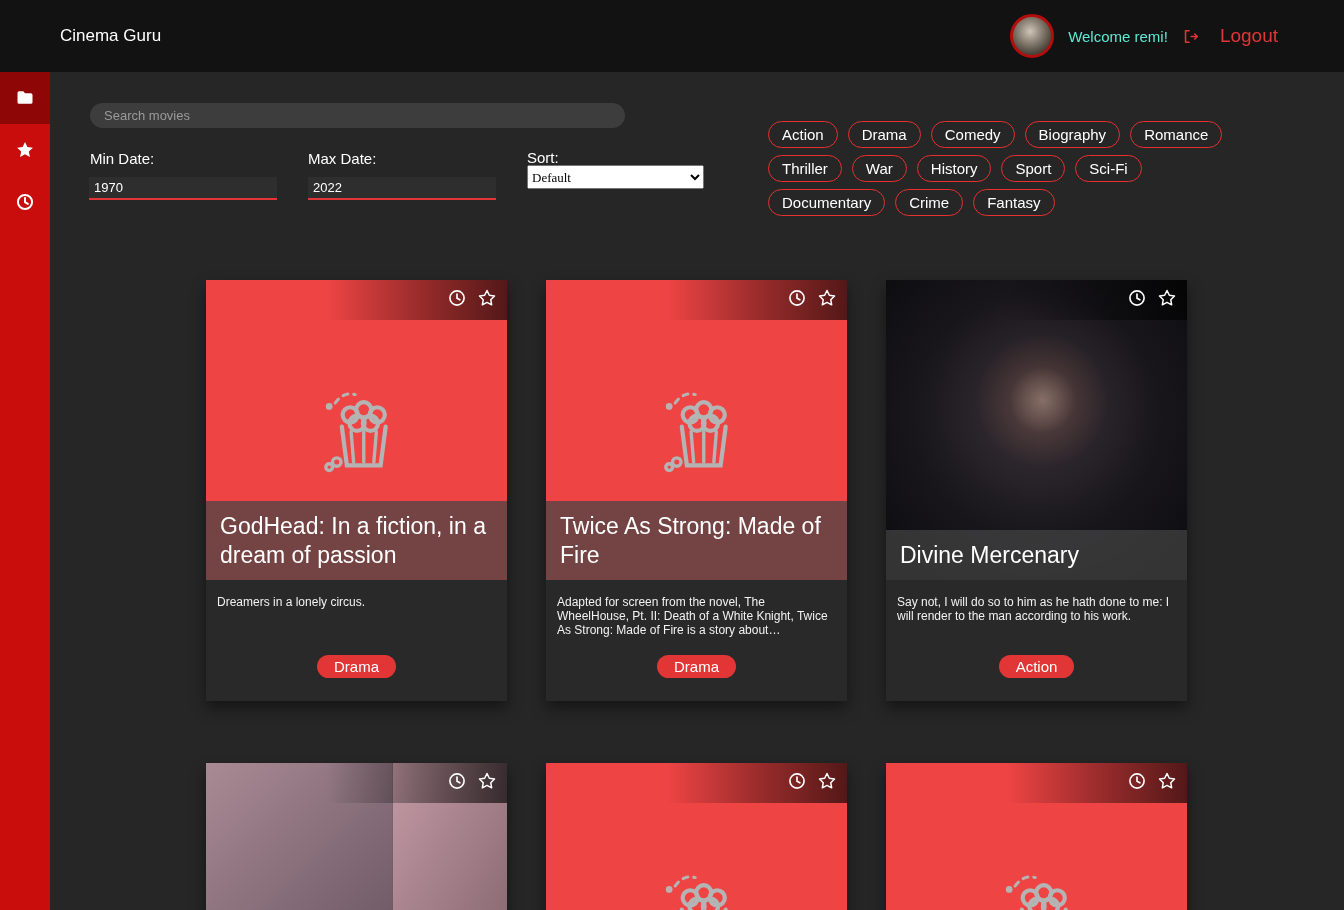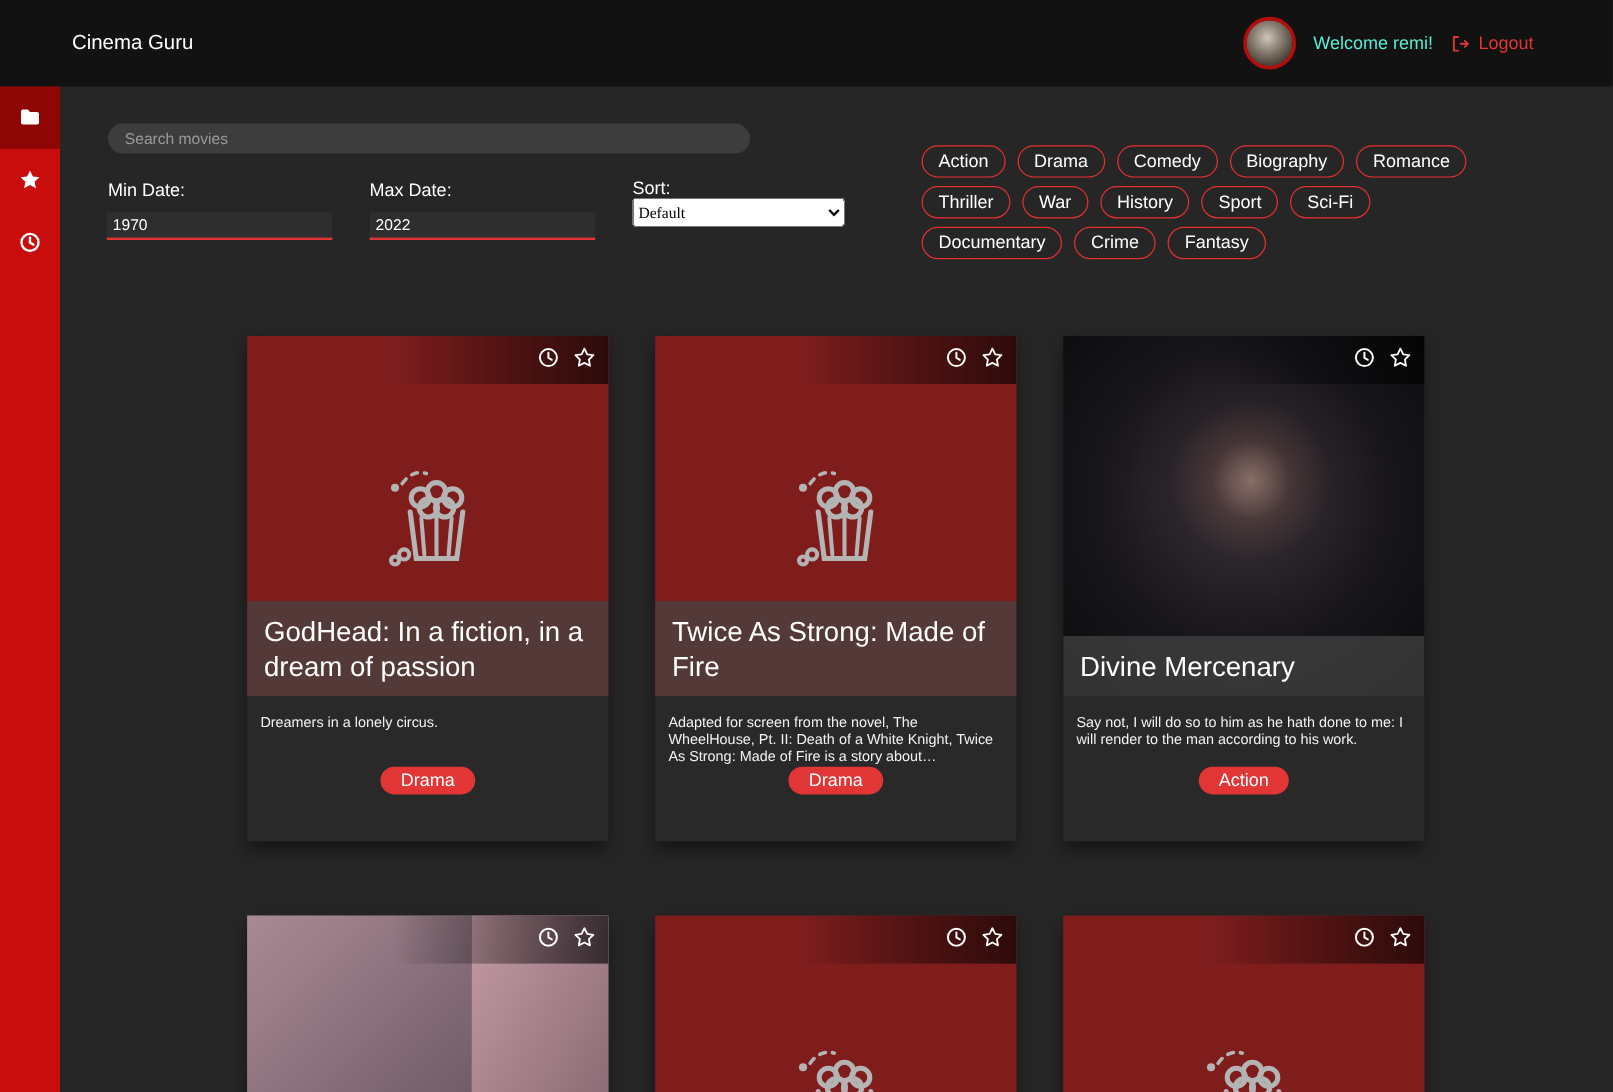--- a/index.html
+++ b/index.html
@@ -7,21 +7,21 @@
   body { font-family:"Liberation Sans", sans-serif; background:#262626; color:#fff; position:relative; }
 
   
   .header { position:absolute; top:0; left:0; width:1344px; height:72px; background:#121212;
             display:flex; align-items:center; justify-content:space-between; padding:0 66px 0 60px; z-index:5; }
   .brand { font-size:17px; color:#fff; cursor:pointer; }
   .header-right { display:flex; align-items:center; gap:14px; }
   .avatar { width:44px; height:44px; border-radius:50%; border:3px solid #b30d0d;
             background: radial-gradient(circle at 45% 38%, #cfc6b8 0%, #8d8376 35%, #4e463c 70%, #2b2620 100%); }
   .welcome { font-size:15px; color:#5eead4; }
-  .logout { display:flex; align-items:center; gap:7px; color:#e23636; font-size:15px; cursor:pointer; }
+  .logout { display:flex; align-items:center; gap:21px; color:#e23636; font-size:19px; cursor:pointer; }
   .logout svg { width:17px; height:17px; }
 
   
   .sidebar { position:absolute; top:72px; left:0; width:50px; height:838px; background:#c90d0d; z-index:4; }
   .side-item { width:50px; height:52px; display:flex; align-items:center; justify-content:center; cursor:pointer; }
   .side-item.active { background:#8f0606; }
   .side-item svg { width:20px; height:20px; }
 
   
   .main { position:absolute; top:72px; left:50px; right:0; bottom:0;border-radius:26px; }
@@ -47,40 +47,40 @@
   .genres { position:absolute; left:718px; top:49px; width:500px; display:flex; flex-wrap:wrap; gap:7px 10px; }
   .genre-pill { border:1.5px solid #e8302f; border-radius:15px; padding:4px 13px; font-size:15px; color:#fff;
                 background:transparent; cursor:pointer; white-space:nowrap; font-family:"Liberation Sans", sans-serif; }
 
   
   .grid { position:absolute; left:156px; top:208px; width:1021px; display:flex; flex-wrap:wrap; gap:62px 39px; }
   .card { width:301px; height:421px; background:#292929; display:flex; flex-direction:column;
           box-shadow:0 7px 14px rgba(0,0,0,0.45); cursor:pointer; }
   .card-img { position:relative; height:300px; flex:none; overflow:hidden;
               display:flex; align-items:center; justify-content:center; }
-  .img-placeholder { background:#7f1d1d; }
+  .img-placeholder { background:#ef4444; }
   .img-dark { background:
       radial-gradient(circle at 52% 40%, rgba(205,165,145,0.55) 0%, rgba(130,85,75,0.3) 14%, rgba(60,45,50,0.15) 28%, transparent 45%),
       radial-gradient(circle at 50% 45%, #363036 0%, #18161b 55%, #0a0a0c 100%);
   }
   .img-collage { background:
       linear-gradient(135deg,#a98a94 0%,#6e5a66 100%) 0% 0% / 62% 55% no-repeat,
       linear-gradient(120deg,#c39aa4 0%,#8a6a74 100%) 100% 0% / 38% 55% no-repeat,
       linear-gradient(160deg,#58483f 0%,#2e2824 100%) 0% 100% / 45% 45% no-repeat,
       linear-gradient(140deg,#7a605a 0%,#3f3734 100%) 100% 100% / 55% 45% no-repeat,
       #6b5b5b; }
   .popcorn { width:118px; height:118px; }
   .img-top { position:absolute; top:0; left:0; right:0; height:40px;
              background:linear-gradient(to left, rgba(0,0,0,0.65) 0%, rgba(0,0,0,0.35) 30%, transparent 60%);
              display:flex; justify-content:flex-end; align-items:flex-start; gap:10px; padding:8px 10px 0 0; }
   .img-top svg { width:20px; height:20px; cursor:pointer; }
   .title-overlay { position:absolute; left:0; right:0; bottom:0; background:rgba(68,68,68,0.72);
                    color:#fff; font-size:23px; line-height:1.23; padding:11px 14px; }
   .title-overlay:empty { display:none; }
-  .card-body { flex:1; display:flex; flex-direction:column; padding:15px 11px 39px; }
+  .card-body { flex:1; display:flex; flex-direction:column; padding:15px 11px 23px; }
   .desc { font-size:12px; line-height:1.18; color:#f2f2f2; }
   .tag-wrap { margin-top:auto; text-align:center; }
   .tag { display:inline-block; background:#e23636; color:#fff; font-size:15px; padding:3px 17px;
          border-radius:13px; cursor:pointer; }
   .tag:empty { display:none; }
 </style>
 </head>
 <body>
 
 <header class="header">

